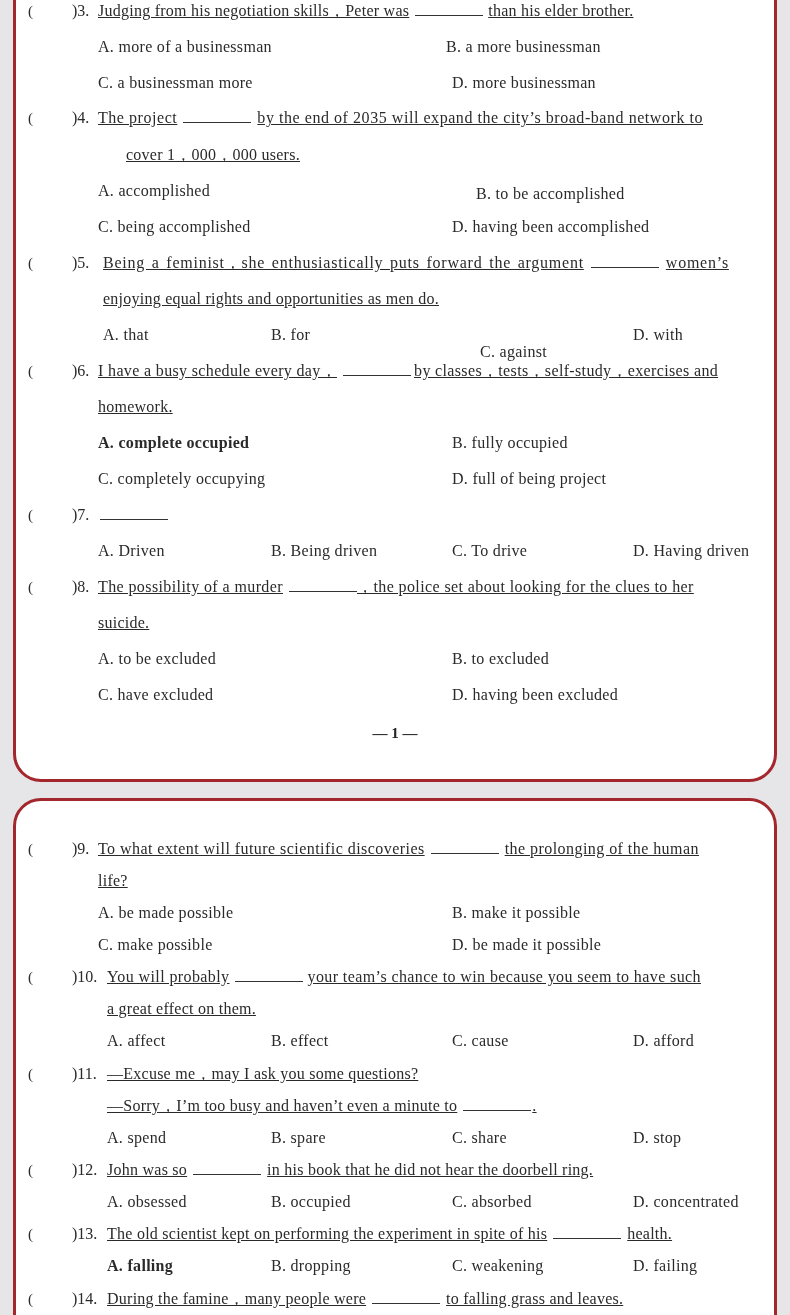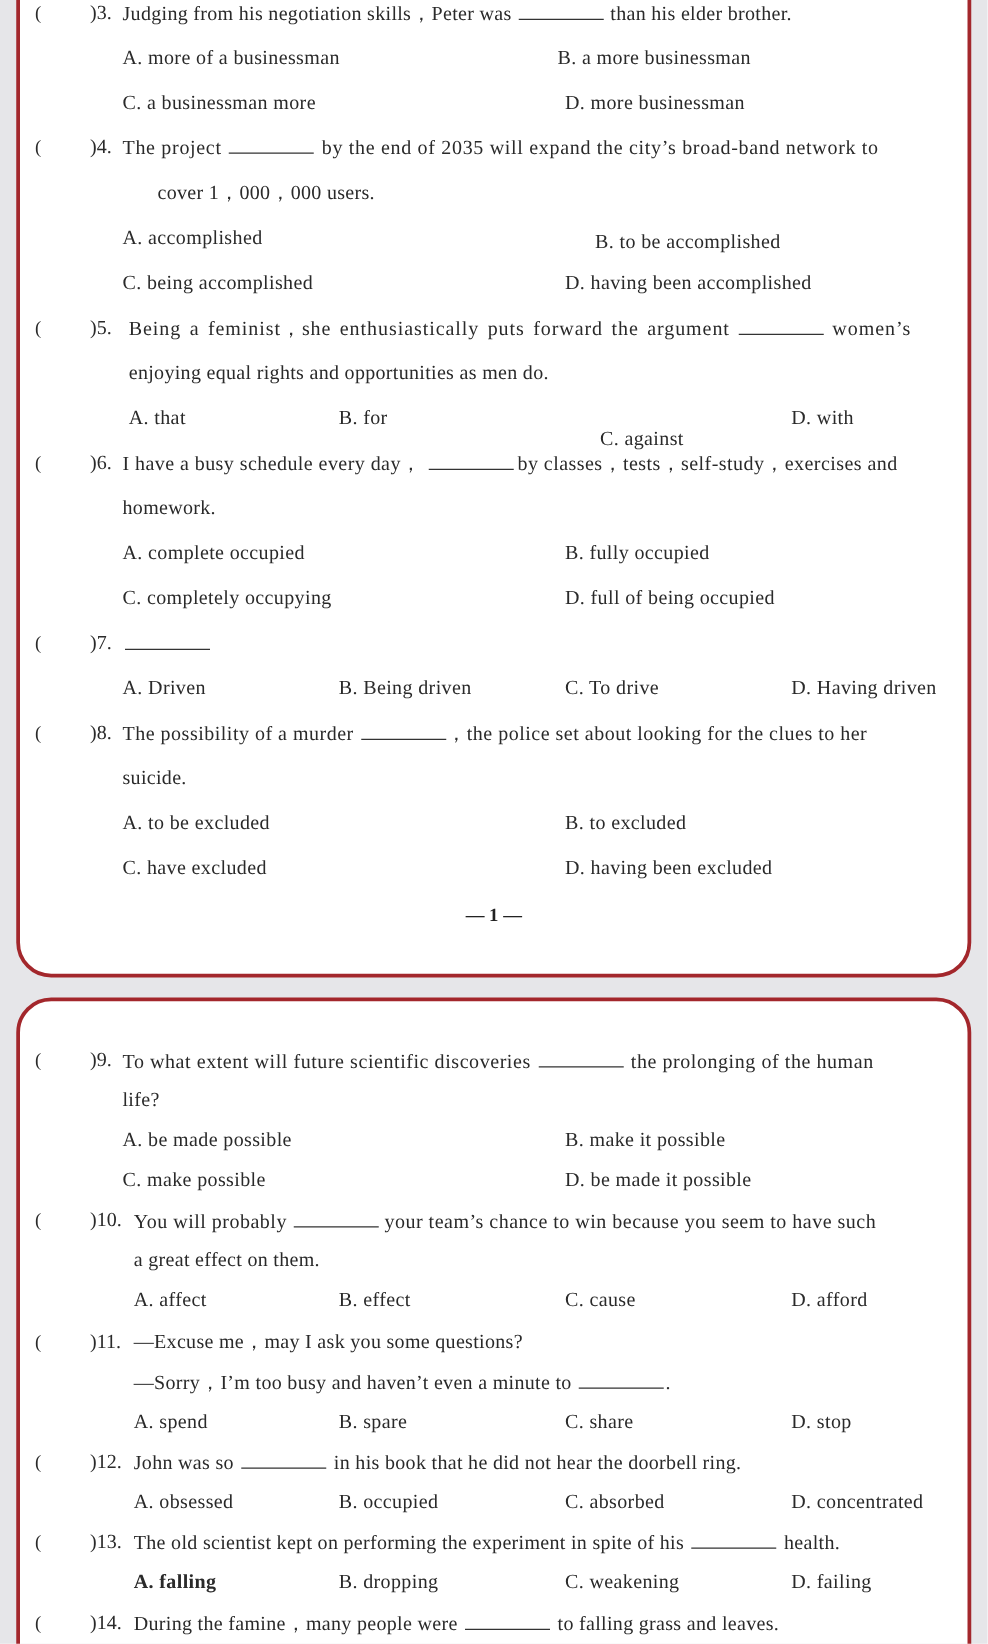--- a/index.html
+++ b/index.html
@@ -44,20 +44,21 @@
       font-size: 16px;
       line-height: 20px;
       left: 72px;
     }
     .stem {
       position: absolute;
       font-size: 16px;
       line-height: 20px;
       white-space: nowrap;
       letter-spacing: 0.25px;
+      text-decoration: underline;
     }
     .blank {
       display: inline-block;
       width: 68px;
       border-bottom: 1px solid #333;
       height: 14px;
       margin: 0 4px;
       vertical-align: baseline;
     }
     .opt {
@@ -113,24 +114,24 @@
   <span class="opt" style="top:325px; left:271px;">B. for</span>
   <span class="opt" style="top:342px; left:452px;margin-left:28px;">C. against</span>
   <span class="opt" style="top:325px; left:633px;">D. with</span>
 </div>
 
 <div>
   <span class="paren-l" style="top:361px;">(</span>
   <span class="qnum" style="top:361px;">)6.</span>
   <span class="stem" style="top:361px; left:98px; letter-spacing:0.35px;"><span>I have a busy schedule every day，</span><span class="blank" style="margin-left:6px;margin-right:3px;"></span><span>by classes，tests，self-study，exercises and</span></span>
   <span class="stem" style="top:397px; left:98px;">homework.</span>
-  <span class="opt" style="top:433px; left:98px;">A. complete occupied</span>
+  <span class="opt" style="top:433px; left:98px;font-weight:bold;">A. complete occupied</span>
   <span class="opt" style="top:433px; left:452px;">B. fully occupied</span>
   <span class="opt" style="top:469px; left:98px;">C. completely occupying</span>
-  <span class="opt" style="top:469px; left:452px;">D. full of being occupied</span>
+  <span class="opt" style="top:469px; left:452px;">D. full of being project</span>
 </div>
 
 <div>
   <span class="paren-l" style="top:505px;">(</span>
   <span class="qnum" style="top:505px;">)7.</span>
   <span class="stem" style="top:505px; left:98px;"><span></span><span class="blank" style="margin-left:2px;margin-right:6px;"></span></span>
   <span class="opt" style="top:541px; left:98px;">A. Driven</span>
   <span class="opt" style="top:541px; left:271px;">B. Being driven</span>
   <span class="opt" style="top:541px; left:452px;">C. To drive</span>
   <span class="opt" style="top:541px; left:633px;">D. Having driven</span>

